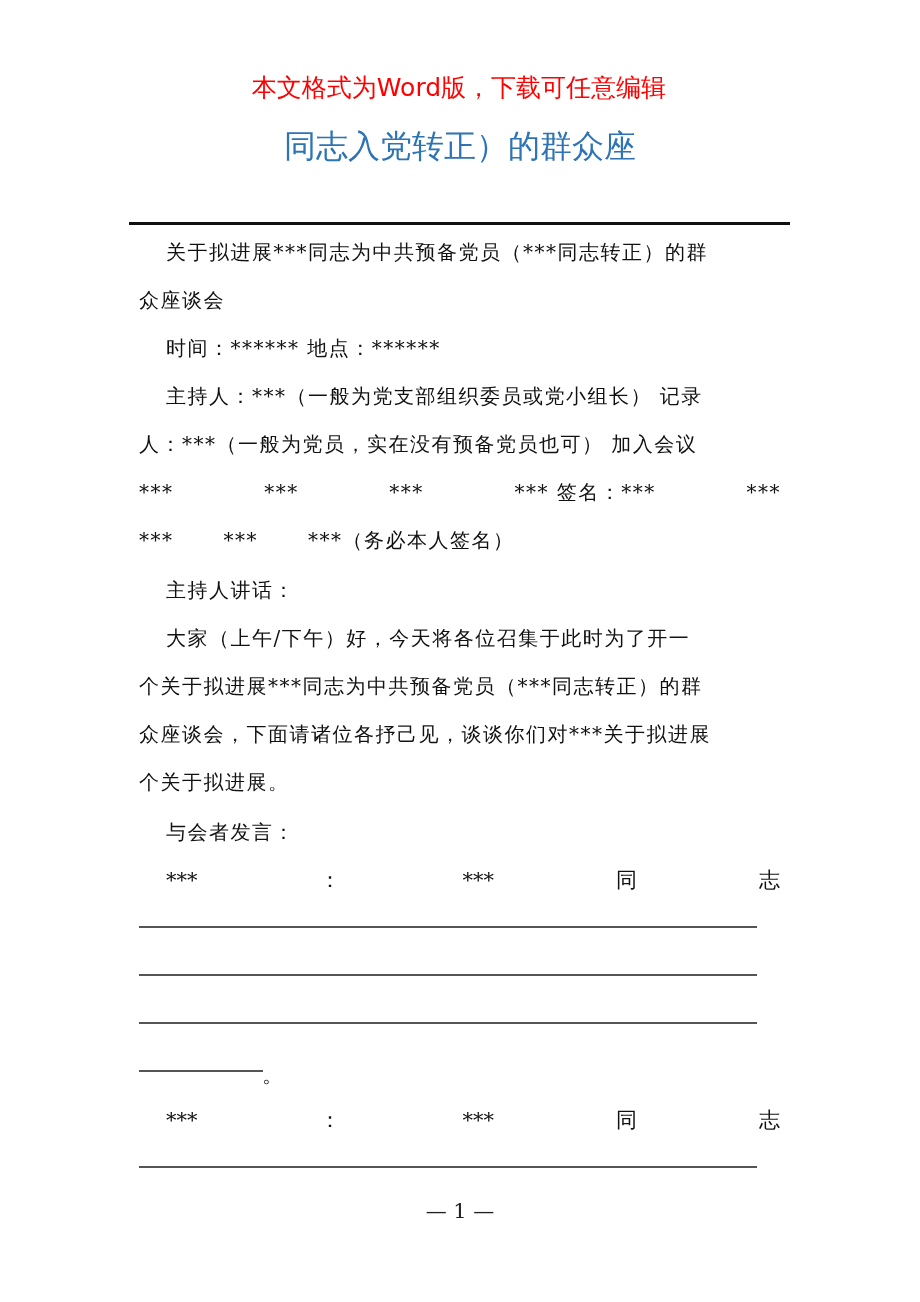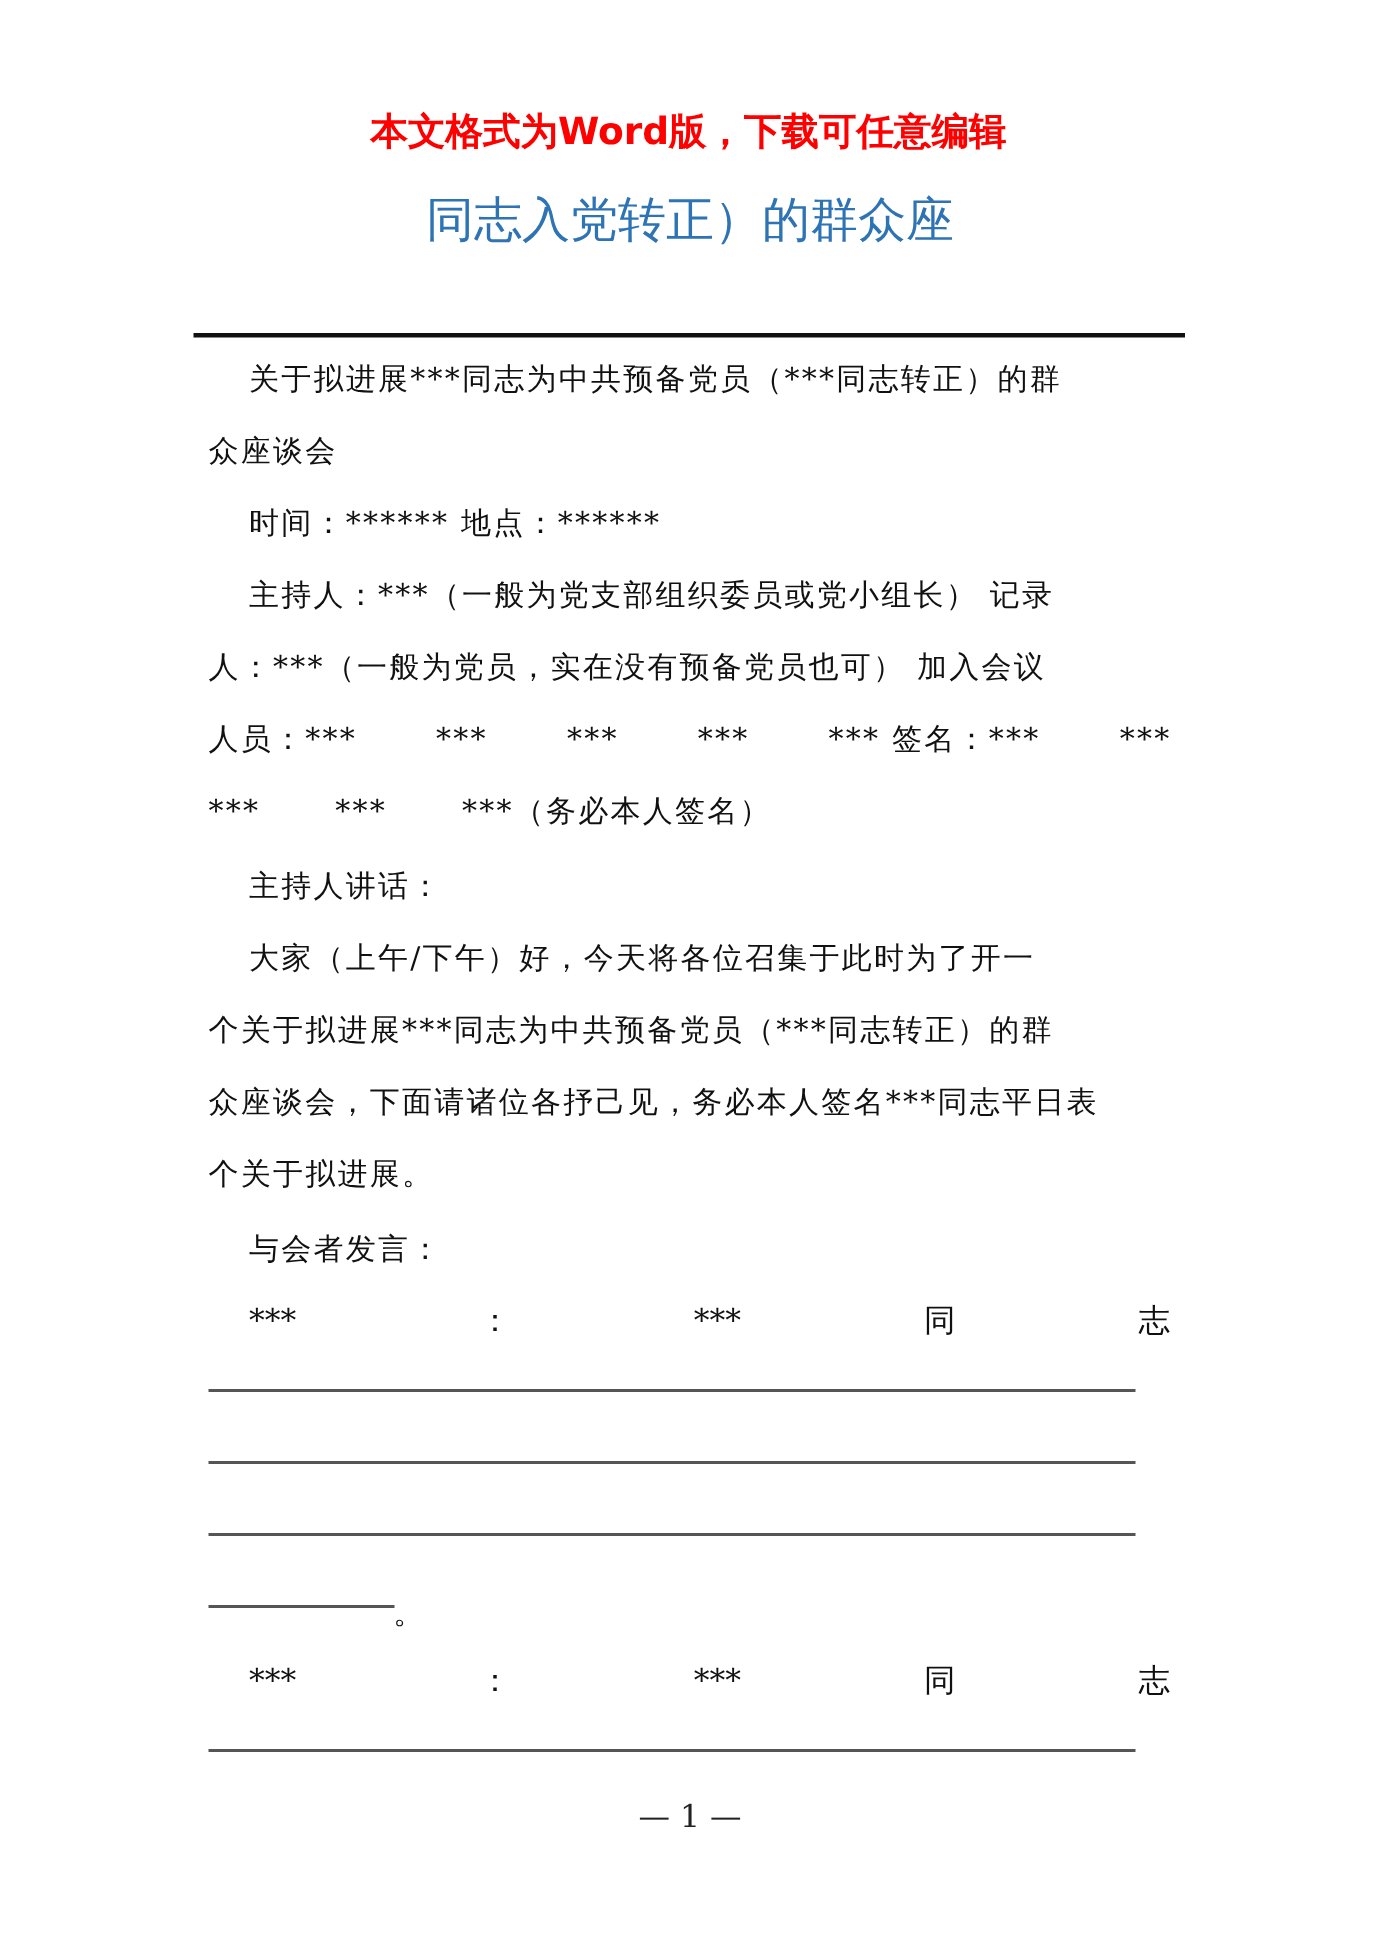--- a/index.html
+++ b/index.html
@@ -15,21 +15,21 @@
       font-family: "DejaVu Serif", "Liberation Serif", serif;
       color: #111111;
     }
     .banner {
       position: absolute;
       left: 0;
       top: 68px;
       width: 918px;
       text-align: center;
       font-family: "DejaVu Sans", "Liberation Sans", sans-serif;
-      font-weight: bold;
+      font-weight: normal;
       font-size: 25px;
       line-height: 40px;
       color: #ff0000;
       letter-spacing: 0px;
     }
     .title {
       position: absolute;
       left: 130px;
       top: 122px;
       width: 660px;
@@ -107,35 +107,34 @@
 
 <div class="para indent" style="top:324px;">
   <span>时间：</span><span>******</span>
   <span>地点：</span><span>******</span>
 </div>
 
 <div class="para indent" style="top:372px;">主持人：***（一般为党支部组织委员或党小组长） 记录</div>
 <div class="para" style="top:420px;">人：***（一般为党员，实在没有预备党员也可） 加入会议</div>
 
 <div class="para" style="top:468px; display:flex; justify-content:space-between; width:642px;">
-  <span><span>人员：</span><span>***</span></span>
   <span>***</span>
   <span>***</span>
   <span>***</span>
   <span><span>***</span> <span>签名：</span><span>***</span></span>
   <span>***</span>
 </div>
 <div class="para" style="top:516px;">
   <span>***</span><span class="gap" style="width:50px;"></span><span>***</span><span class="gap" style="width:50px;"></span><span>***</span><span>（务必本人签名）</span>
 </div>
 
 <div class="para indent" style="top:566px;">主持人讲话：</div>
 <div class="para indent" style="top:614px;">大家（上午/下午）好，今天将各位召集于此时为了开一</div>
 <div class="para" style="top:662px;">个关于拟进展***同志为中共预备党员（***同志转正）的群</div>
-<div class="para" style="top:710px;">众座谈会，下面请诸位各抒己见，务必本人签名***同志平日表</div>
+<div class="para" style="top:710px;">众座谈会，下面请诸位各抒己见，谈谈你们对***关于拟进展</div>
 <div class="para" style="top:758px;">个关于拟进展。</div>
 
 <div class="para indent" style="top:808px;">与会者发言：</div>
 
 <div class="justify-row" style="top:856px;">
   <span>***</span>
   <span>：</span>
   <span>***</span>
   <span>同</span>
   <span>志</span>

